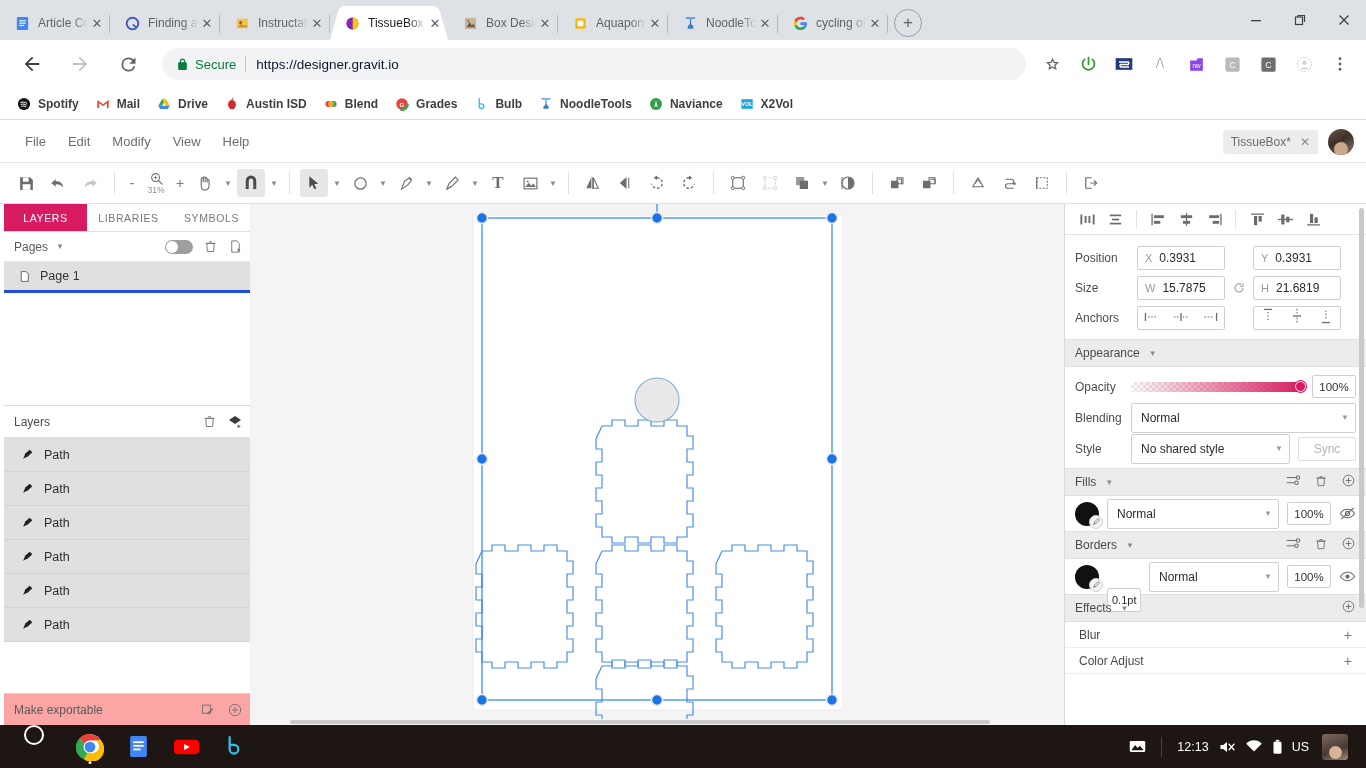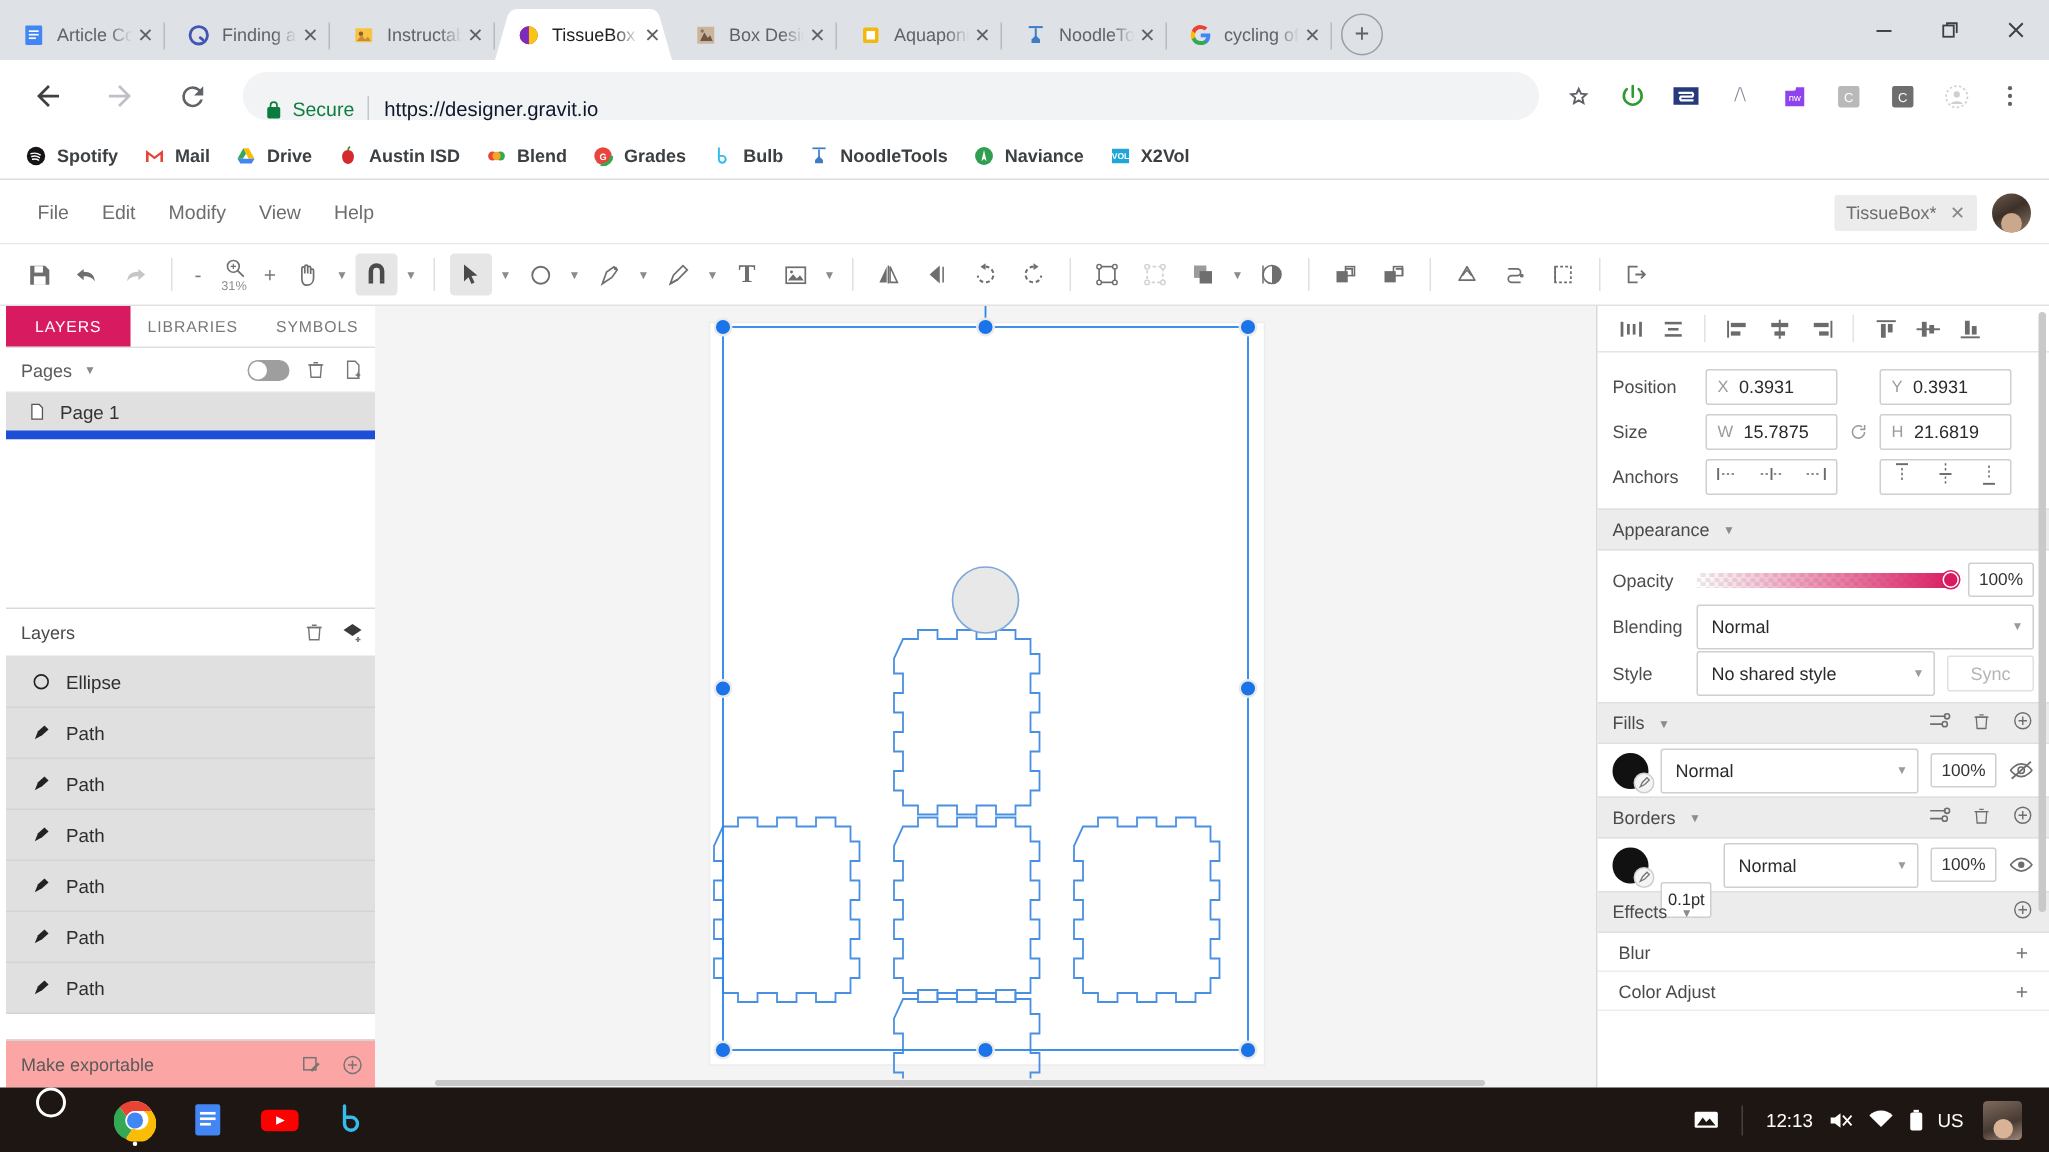--- a/index.html
+++ b/index.html
@@ -62,21 +62,21 @@
   .win-btn { width: 44px; height: 30px; display: flex; align-items: center; justify-content: center; color: #3c4043; font-size: 15px; }
 
   .chrome-toolbar {
     position: absolute; top: 40px; left: 0; width: 1366px; height: 48px;
     background: #fff; display: flex; align-items: center; padding: 0 8px;
   }
   .nav-btn { width: 36px; height: 36px; margin: 0 6px; display: flex; align-items: center; justify-content: center; color: #5f6368; }
   .nav-btn.disabled { color: #bdc1c6; }
   .omnibox {
     flex: 1 1 auto; height: 32px; background: #f1f3f4; border-radius: 16px;
-    display: flex; align-items: flex-end; padding: 0 14px; margin: 0 8px 0 10px;
+    display: flex; align-items: center; padding: 0 14px; margin: 0 8px 0 10px;
     font-size: 13.5px;
   }
   .lock-ico { color: #0a7c3e; margin-right: 6px; display:flex; align-items:center;}
   .secure-txt { color: #0a7c3e; font-size: 13px; margin-right: 9px; }
   .omni-divider { width: 1px; height: 16px; background: #c5c8cb; margin-right: 10px; }
   .omni-url { color: #0f172a; font-size: 13.5px; }
   .tb-ico { width: 30px; height: 30px; margin: 0 3px; display: flex; align-items: center; justify-content: center; color: #5f6368; flex: 0 0 auto;}
 
   .bookmarks-bar {
     position: absolute; top: 88px; left: 0; width: 1366px; height: 32px;
@@ -155,21 +155,21 @@
   }
   .toggle-sw::after {
     content:""; position:absolute; left:1px; top:1px; width:12px; height:12px;
     border-radius:50%; background:#fff;
   }
   .lp-ico { color: #757575; display: flex; align-items: center; justify-content: center; }
   .pages-list { background:#fff; }
   .page-row {
     height: 31px; display: flex; align-items: center; padding-left: 14px;
     font-size: 12.5px; color: #333; background: #e0e0e0;
-    border-bottom: 6px solid #1d4ed8;
+    border-bottom: 3px solid #1d4ed8;
   }
   .page-row .p-ico { margin-right: 9px; color: #555; display:flex; }
   .pages-blank { height: 113px; background: #fff; border-bottom: 1px solid #d9d9d9; }
   .layers-head {
     height: 32px; display: flex; align-items: center; padding: 0 10px;
     font-size: 12px; color: #4a4a4a; border-bottom: 1px solid #e0e0e0; background:#fff;
   }
   .layer-row {
     height: 34px; display: flex; align-items: center; padding-left: 14px;
     font-size: 12.5px; color: #2d2d2d; background: #e0e0e0;
@@ -869,28 +869,20 @@
         <div class="lp-ico">
           <svg width="16" height="16" viewBox="0 0 24 24">
               <path d="M12 3 L21 9 L12 15 L3 9z" fill="#3a3a3a"></path>
               <path d="M15 18.5h5M17.5 16v5" stroke="#757575" stroke-width="1.7"></path>
             </svg>
         </div>
       </div>
     </div>
 
     <div class="layers-scroll">
-      <div class="layer-row">
-        <span class="l-ico">
-          <svg width="13" height="13" viewBox="0 0 24 24">
-              <circle cx="12" cy="12" r="8.5" fill="none" stroke="#222" stroke-width="2"></circle>
-            </svg>
-        </span>
-        <span>Ellipse</span>
-      </div>
       <div class="layer-row">
         <span class="l-ico">
           <svg width="13" height="13" viewBox="0 0 24 24">
               <path d="M4 20 L8 10 L16 3 L21 8 L13 15z" fill="#222"></path>
             </svg>
         </span>
         <span>Path</span>
       </div>
       <div class="layer-row">
         <span class="l-ico">

